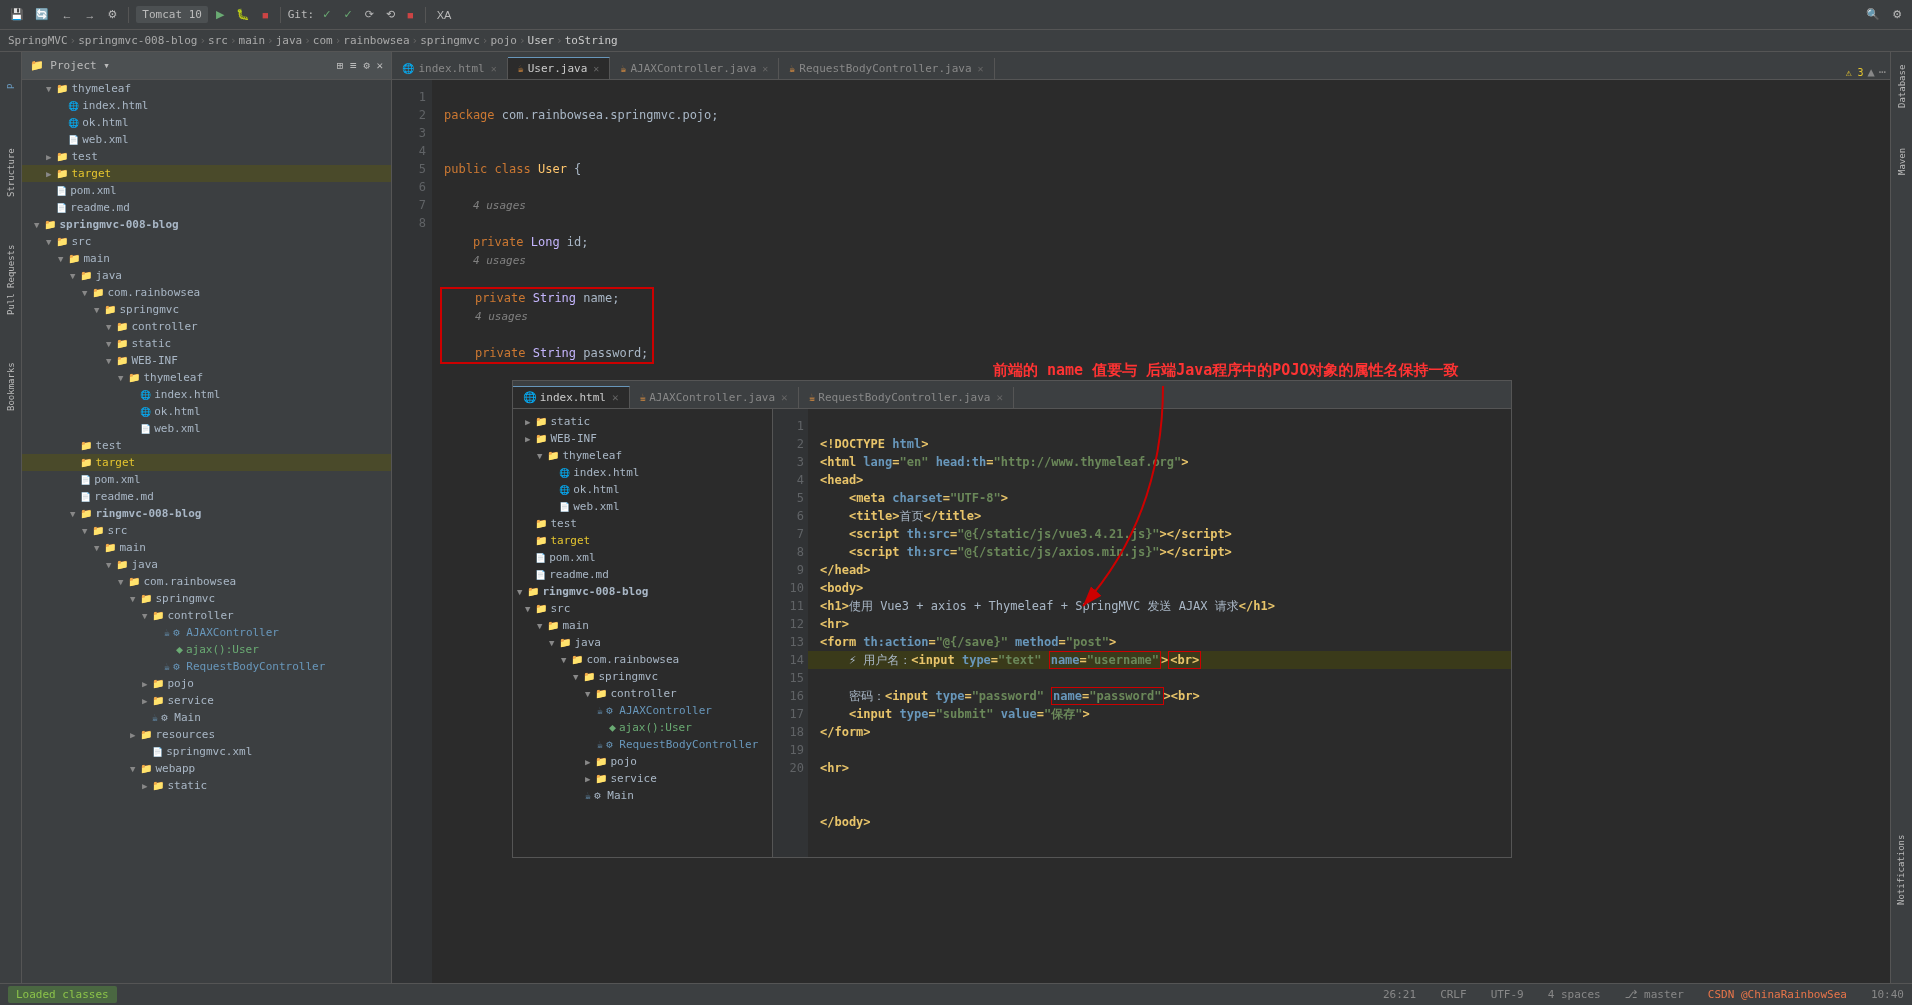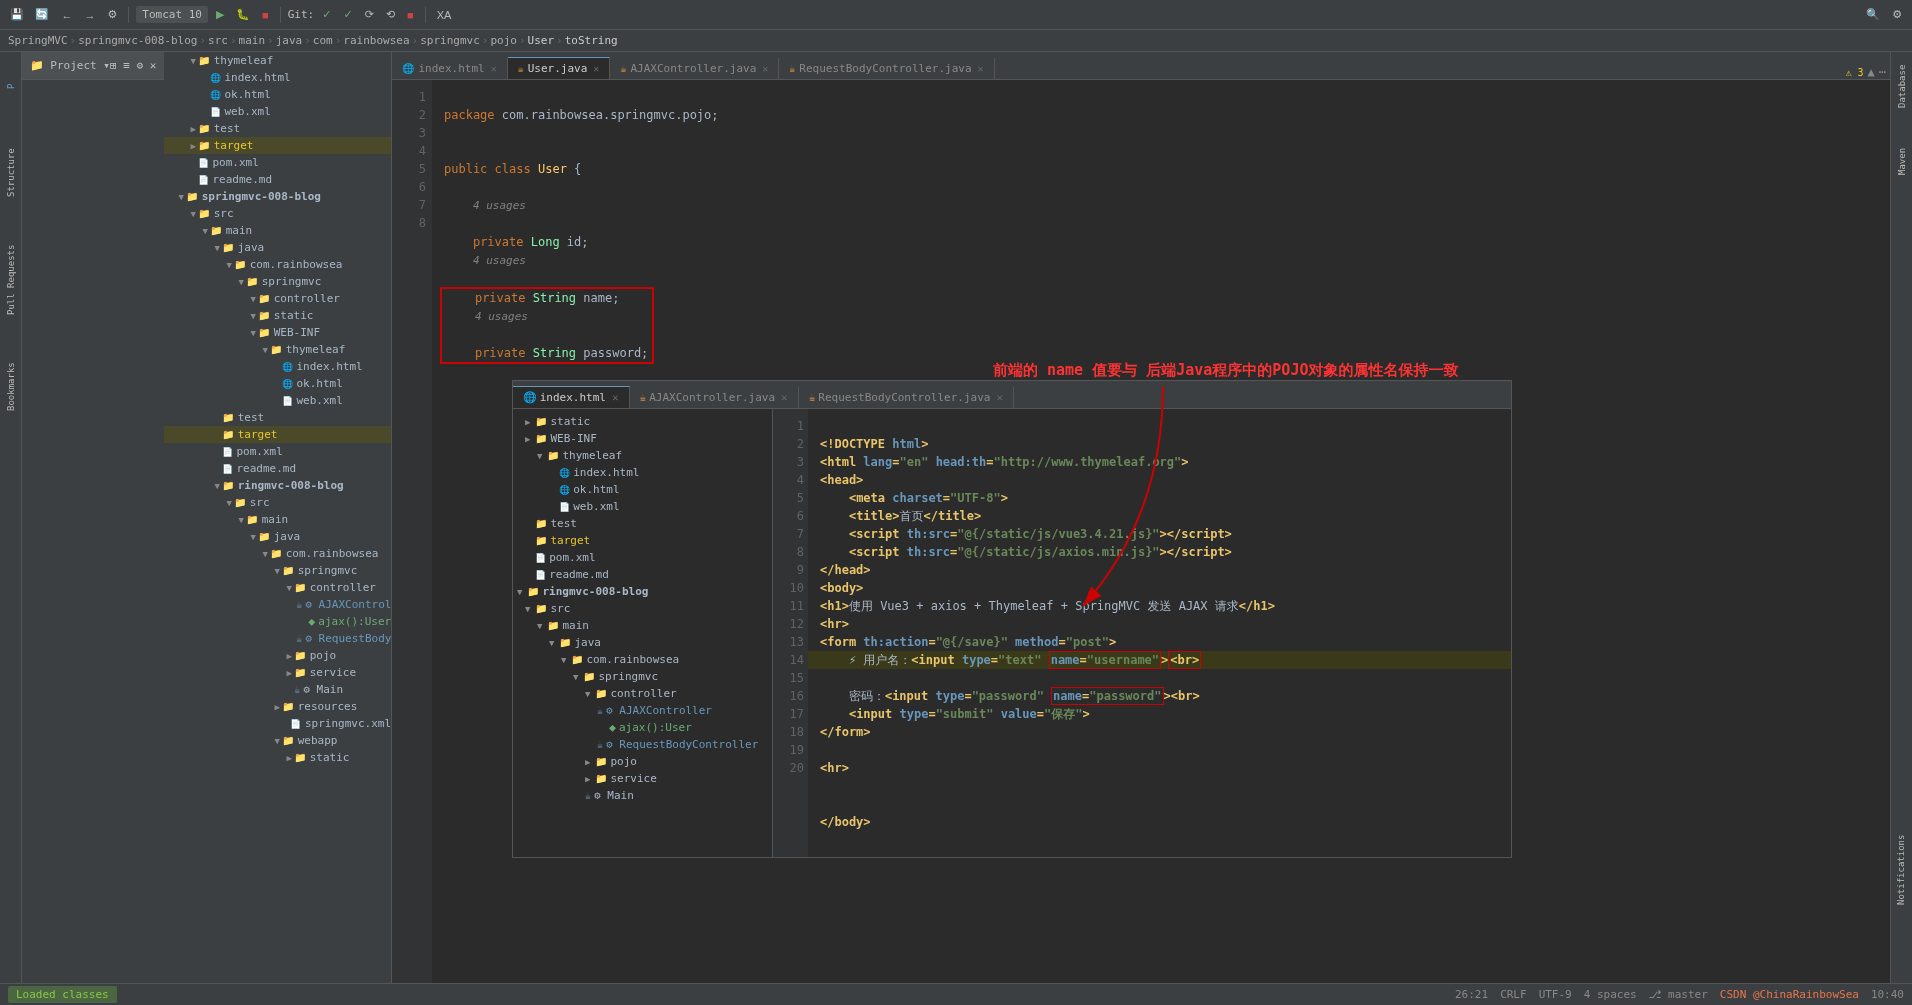--- a/index.html
+++ b/index.html
@@ -18,21 +18,21 @@
     .breadcrumb-item.active { color: #ccc; }
 
     
     #main { display: flex; height: calc(1005px - 52px); }
 
     
     #side-icons { width: 22px; background: #3c3f41; display: flex; flex-direction: column; align-items: center; padding-top: 4px; gap: 2px; border-right: 1px solid #555; }
     .side-icon { width: 20px; height: 20px; display: flex; align-items: center; justify-content: center; cursor: pointer; color: #888; font-size: 10px; }
 
     
-    #project-panel { width: 370px; background: #3c3f41; border-right: 1px solid #555; display: flex; overflow: hidden; text-align: center; }
+    #project-panel { width: 370px; background: #3c3f41; border-right: 1px solid #555; display: flex; flex-direction: column; overflow: hidden; }
     #project-header { height: 28px; background: #4c5052; display: flex; align-items: center; padding: 0 8px; font-size: 11px; color: #bbb; border-bottom: 1px solid #555; }
     #project-tree { flex: 1; overflow-y: auto; overflow-x: hidden; font-size: 11px; }
     .tree-item { display: flex; align-items: center; padding: 2px 0; cursor: pointer; white-space: nowrap; }
     .tree-item.highlighted { background: #4a4a2a; }
     .indent1 { padding-left: 12px; }
     .indent2 { padding-left: 24px; }
     .indent3 { padding-left: 36px; }
     .indent4 { padding-left: 48px; }
     .indent5 { padding-left: 60px; }
     .indent6 { padding-left: 72px; }
@@ -68,29 +68,29 @@
     .overlay-tab.active { background: #2b2b2b; color: #ccc; border-top: 1px solid #6897bb; }
     #overlay-content { display: flex; }
     #overlay-tree { width: 260px; border-right: 1px solid #555; overflow-y: auto; font-size: 11px; padding: 4px 0; }
     #overlay-linenums { width: 35px; background: #313335; color: #606366; text-align: right; padding: 8px 4px; font-size: 12px; line-height: 1.5; }
     #overlay-code-content { flex: 1; padding: 8px 12px; font-size: 12px; line-height: 1.5; white-space: pre; }
     .annotation-text { color: #ff4444; font-size: 16px; font-weight: bold; position: absolute; }
 
     
     #status-bar { height: 22px; background: #3c3f41; border-top: 1px solid #555; display: flex; align-items: center; justify-content: space-between; padding: 0 8px; font-size: 11px; color: #888; position: absolute; bottom: 0; left: 0; right: 0; }
     .status-left { display: flex; gap: 8px; }
-    .status-right { display: flex; align-items: center; gap: 12px; }
+    .status-right { display: flex; align-items: center; gap: 24px; }
     .loaded-classes { background: #4a6741; color: #8bc34a; padding: 2px 8px; border-radius: 2px; font-size: 11px; }
 
     
     #bottom-bar { height: 28px; background: #3c3f41; border-top: 1px solid #555; display: flex; align-items: center; padding: 0 8px; gap: 8px; font-size: 11px; color: #888; position: absolute; bottom: 22px; left: 0; width: 370px; }
 
     
     .kw { color: #cc7832; }
-    .type { color: #86efac; }
+    .type { color: #c4b5fd; }
     .cls { color: #ffc66d; }
     .tag { color: #e8c46a; font-weight: bold; }
     .attr { color: #6897bb; }
     .val { color: #6a8759; }
     .punct { color: #a9b7c6; }
     .usage { color: #808080; font-size: 11px; font-style: italic; }
 
     
     #right-icons { width: 22px; background: #3c3f41; border-left: 1px solid #555; display: flex; flex-direction: column; align-items: center; padding-top: 4px; }
 

